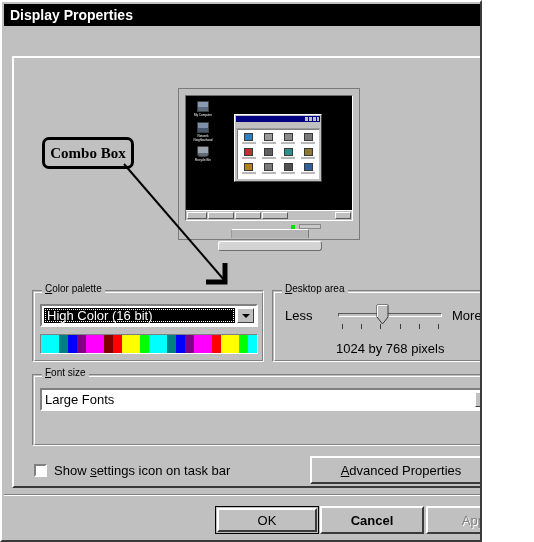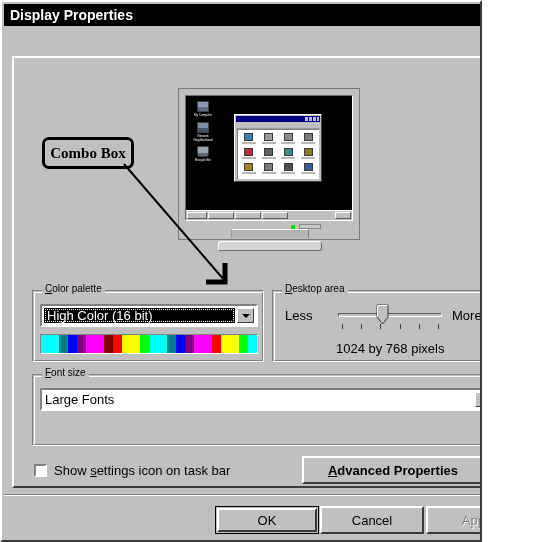--- a/index.html
+++ b/index.html
@@ -691,31 +691,31 @@
     <span class="arrow">
         <span class="tri-down"></span>
       </span>
   </div>
 
   <div id="checkbox-row">
     <span id="checkbox-box"></span>
     <span id="checkbox-label"><span>Show </span><span class="u">s</span><span>ettings icon on task bar</span></span>
   </div>
 
-  <div class="btn" style="left:300px; top:454px; width:182px; height:28px;font-weight:bold;">
+  <div class="btn" style="left:308px; top:454px; width:182px; height:28px;">
     <span><span class="u">A</span><span>dvanced Properties</span></span>
   </div>
 
   <div id="sep-line"></div>
 
   <div class="btn default" style="left:206px; top:504px; width:104px; height:28px;margin-left:7px;">
     <span class="inner">
         <span>OK</span>
       </span>
   </div>
-  <div class="btn" style="left:318px; top:504px; width:104px; height:28px;">
+  <div class="btn" style="left:318px; top:504px; width:104px; height:28px;font-weight:bold;">
     <span>Cancel</span>
   </div>
   <div class="btn disabled" style="left:424px; top:504px; width:104px; height:28px;">
     <span>Apply</span>
   </div>
 
 </div>
 
 </body></html>

